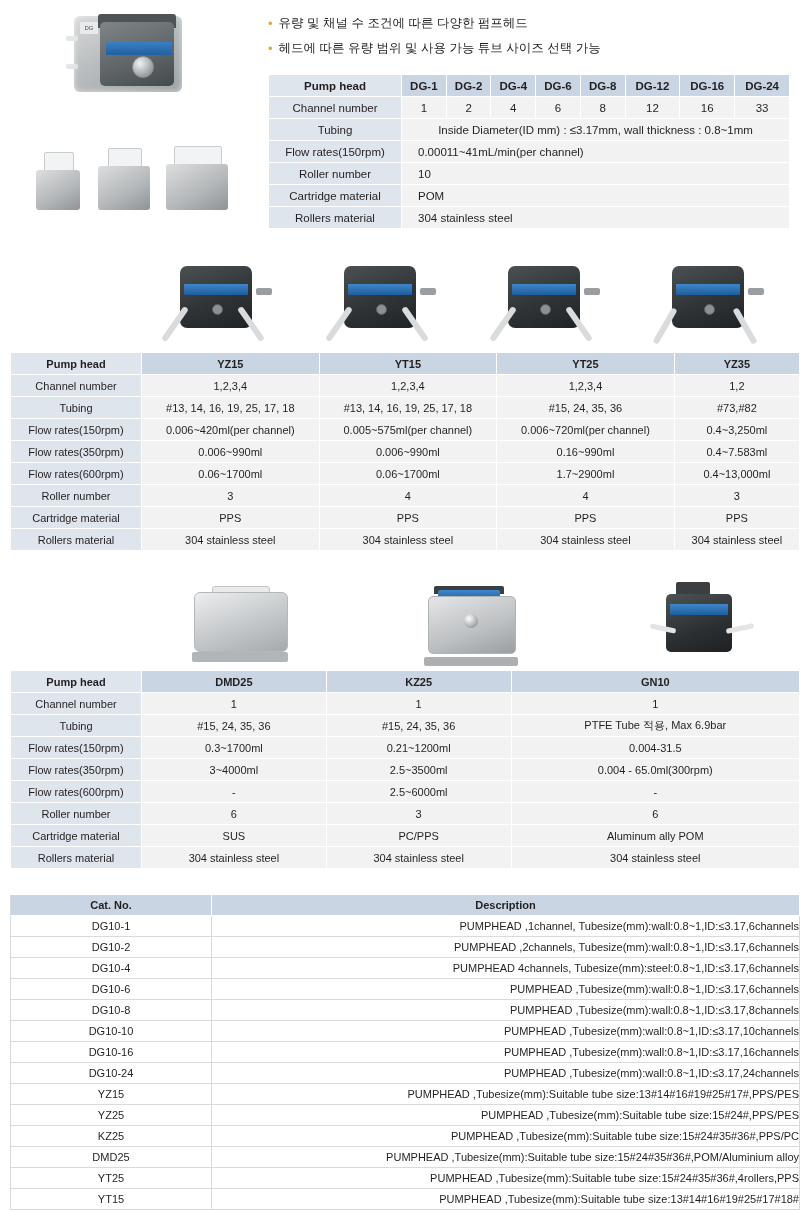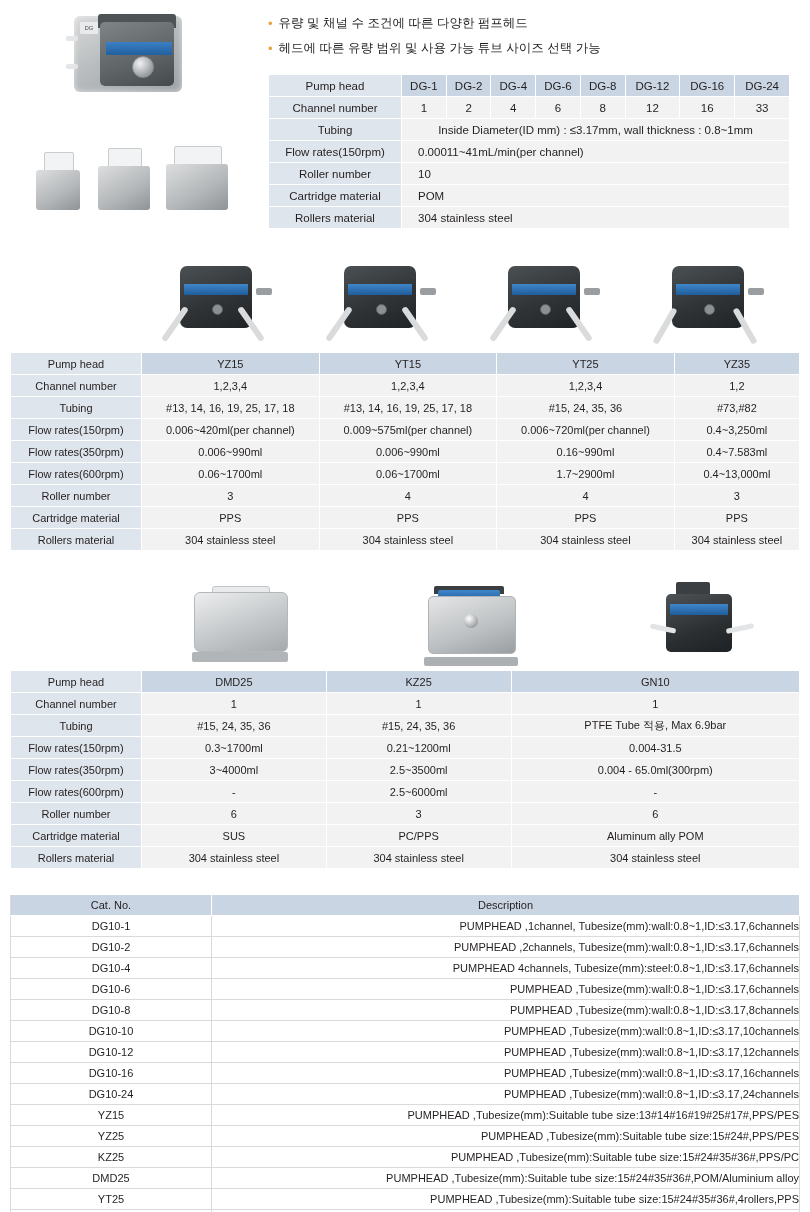--- a/index.html
+++ b/index.html
@@ -194,21 +194,21 @@
     padding: 0;
     height: 20px;
     font-weight: normal;
     text-align: center;
     vertical-align: middle;
     background: #f2f2f2;
     color: #231f20;
   }
   .hdr-cell {
     background: #c9d5e3 !important;
-    font-weight: normal;
+    font-weight: bold;
   }
   .lbl-cell {
     background: #dfe5ec !important;
   }
   .left-pad { text-align: left; padding-left: 16px; }
 
   
   #table-dg { left: 268px; top: 74px; width: 522px; }
   #table-dg td { height: 21px; font-size: 11.5px; }
   #table-dg .lbl-cell { width: 132px; }
@@ -394,21 +394,21 @@
     <tr>
       <td class="lbl-cell">Tubing</td>
       <td>#13, 14, 16, 19, 25, 17, 18</td>
       <td>#13, 14, 16, 19, 25, 17, 18</td>
       <td>#15, 24, 35, 36</td>
       <td>#73,#82</td>
     </tr>
     <tr>
       <td class="lbl-cell">Flow rates(150rpm)</td>
       <td>0.006~420ml(per channel)</td>
-      <td>0.009~575ml(per channel)</td>
+      <td>0.005~575ml(per channel)</td>
       <td>0.006~720ml(per channel)</td>
       <td>0.4~3,250ml</td>
     </tr>
     <tr>
       <td class="lbl-cell">Flow rates(350rpm)</td>
       <td>0.006~990ml</td>
       <td>0.006~990ml</td>
       <td>0.16~990ml</td>
       <td>0.4~7.583ml</td>
     </tr>
@@ -526,24 +526,20 @@
         </tr>
     <tr>
           <td class="catno">DG10-8</td>
           <td class="desc">PUMPHEAD ,Tubesize(mm):wall:0.8~1,ID:≤3.17,8channels</td>
         </tr>
     <tr>
           <td class="catno">DG10-10</td>
           <td class="desc">PUMPHEAD ,Tubesize(mm):wall:0.8~1,ID:≤3.17,10channels</td>
         </tr>
     <tr>
-          <td class="catno">DG10-12</td>
-          <td class="desc">PUMPHEAD ,Tubesize(mm):wall:0.8~1,ID:≤3.17,12channels</td>
-        </tr>
-    <tr>
           <td class="catno">DG10-16</td>
           <td class="desc">PUMPHEAD ,Tubesize(mm):wall:0.8~1,ID:≤3.17,16channels</td>
         </tr>
     <tr>
           <td class="catno">DG10-24</td>
           <td class="desc">PUMPHEAD ,Tubesize(mm):wall:0.8~1,ID:≤3.17,24channels</td>
         </tr>
     <tr>
           <td class="catno">YZ15</td>
           <td class="desc">PUMPHEAD ,Tubesize(mm):Suitable tube size:13#14#16#19#25#17#,PPS/PES</td>

